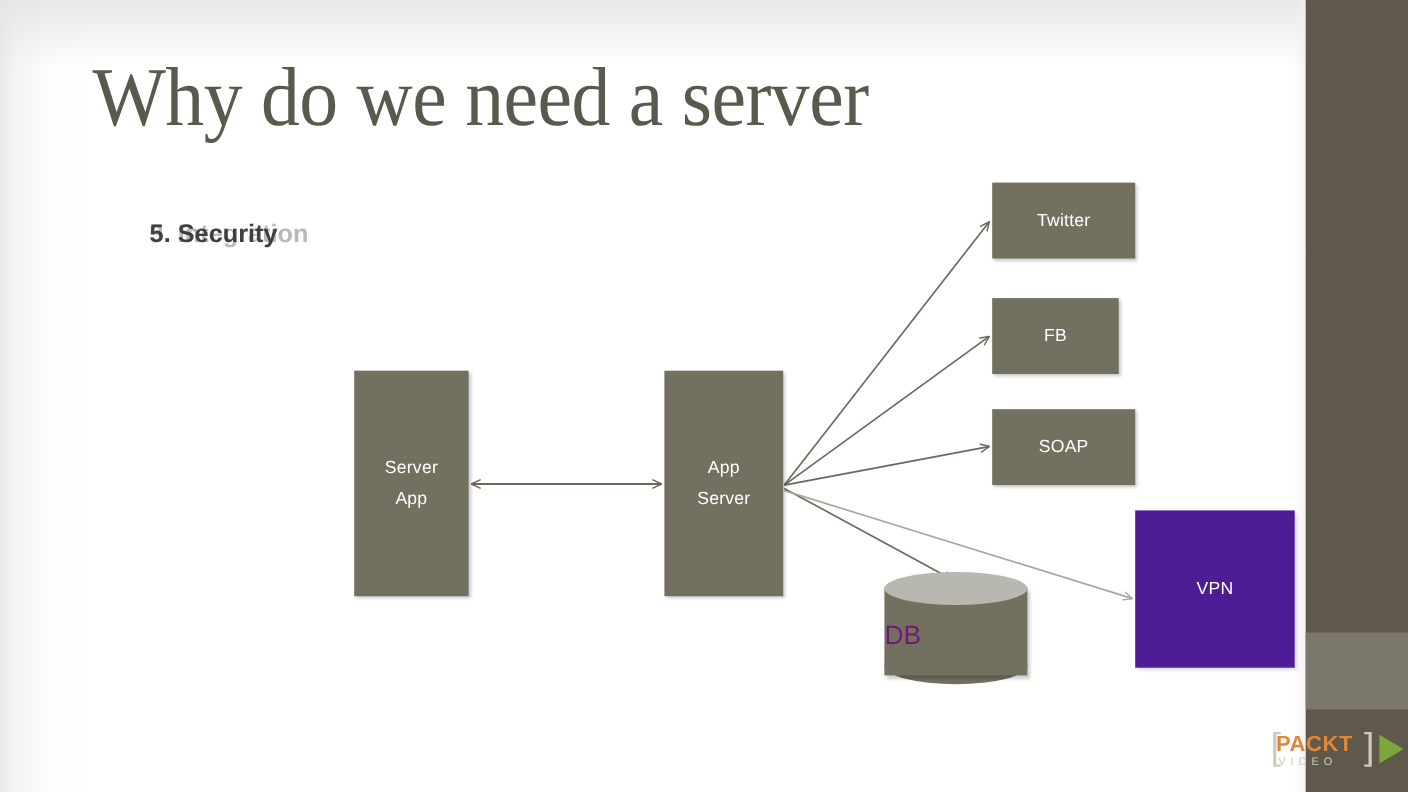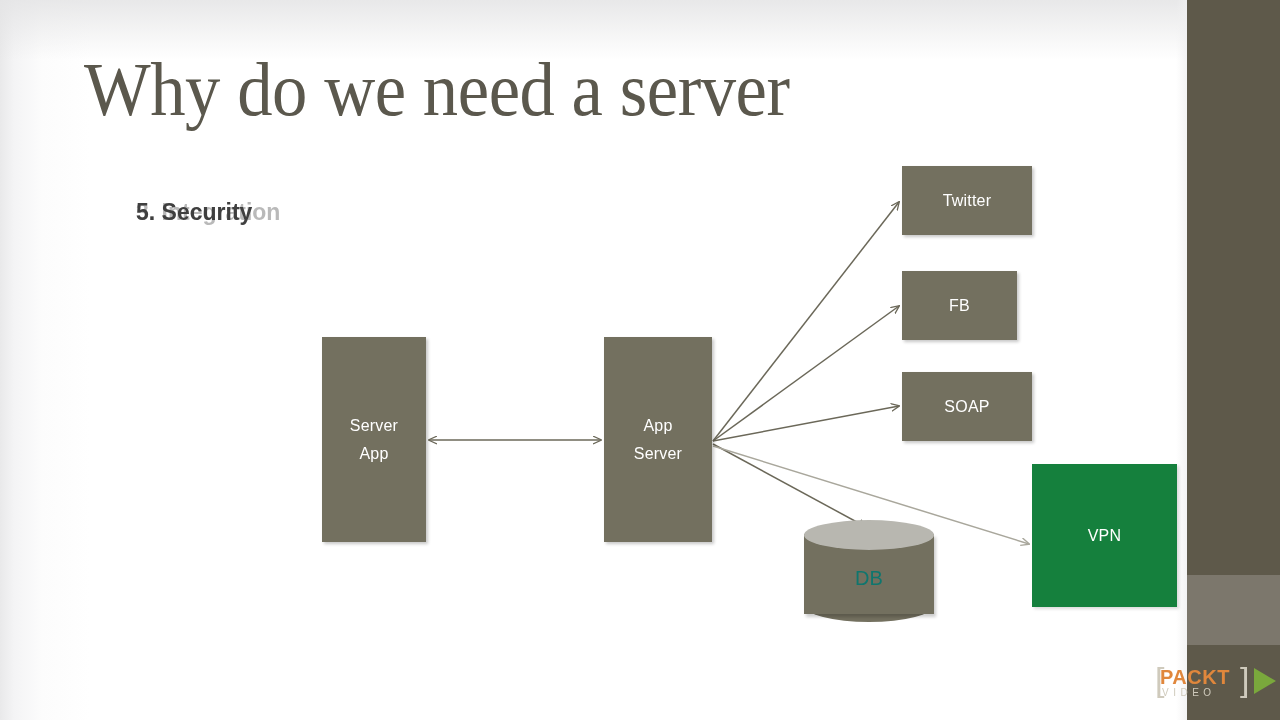--- a/index.html
+++ b/index.html
@@ -99,21 +99,21 @@
     justify-content: center;
     text-align: center;
     color: #ffffff;
     font-size: 16px;
     line-height: 28px;
     letter-spacing: 0.2px;
     background: #73705f;
     box-shadow: 2px 2px 3px rgba(0,0,0,0.22);
   }
   .node.muted {
-    background: #15803d;
+    background: #4c1d95;
     box-shadow: 2px 2px 3px rgba(0,0,0,0.14);
   }
   .node-label { pointer-events: none; white-space: pre-line; }
 
   
   .db-shape {
     position: absolute;
     left: 804px; top: 520px;
     width: 130px; height: 108px;
   }
@@ -135,23 +135,23 @@
     position: absolute;
     left: 0; top: 0;
     width: 130px; height: 30px;
     border-radius: 50%;
     background: #b8b7b0;
   }
   .db-text {
     position: absolute;
     left: 0; top: 44px;
     width: 130px;
-    text-align: center;
-    color: #0f766e;
-    font-size: 20px;
+    text-align: left;
+    color: #701a75;
+    font-size: 24px;
     line-height: 28px;
     font-family: "Liberation Sans", sans-serif;
   }
 
   
   .connectors {
     position: absolute;
     left: 0; top: 0;
     width: 1190px; height: 720px;
     pointer-events: none;

